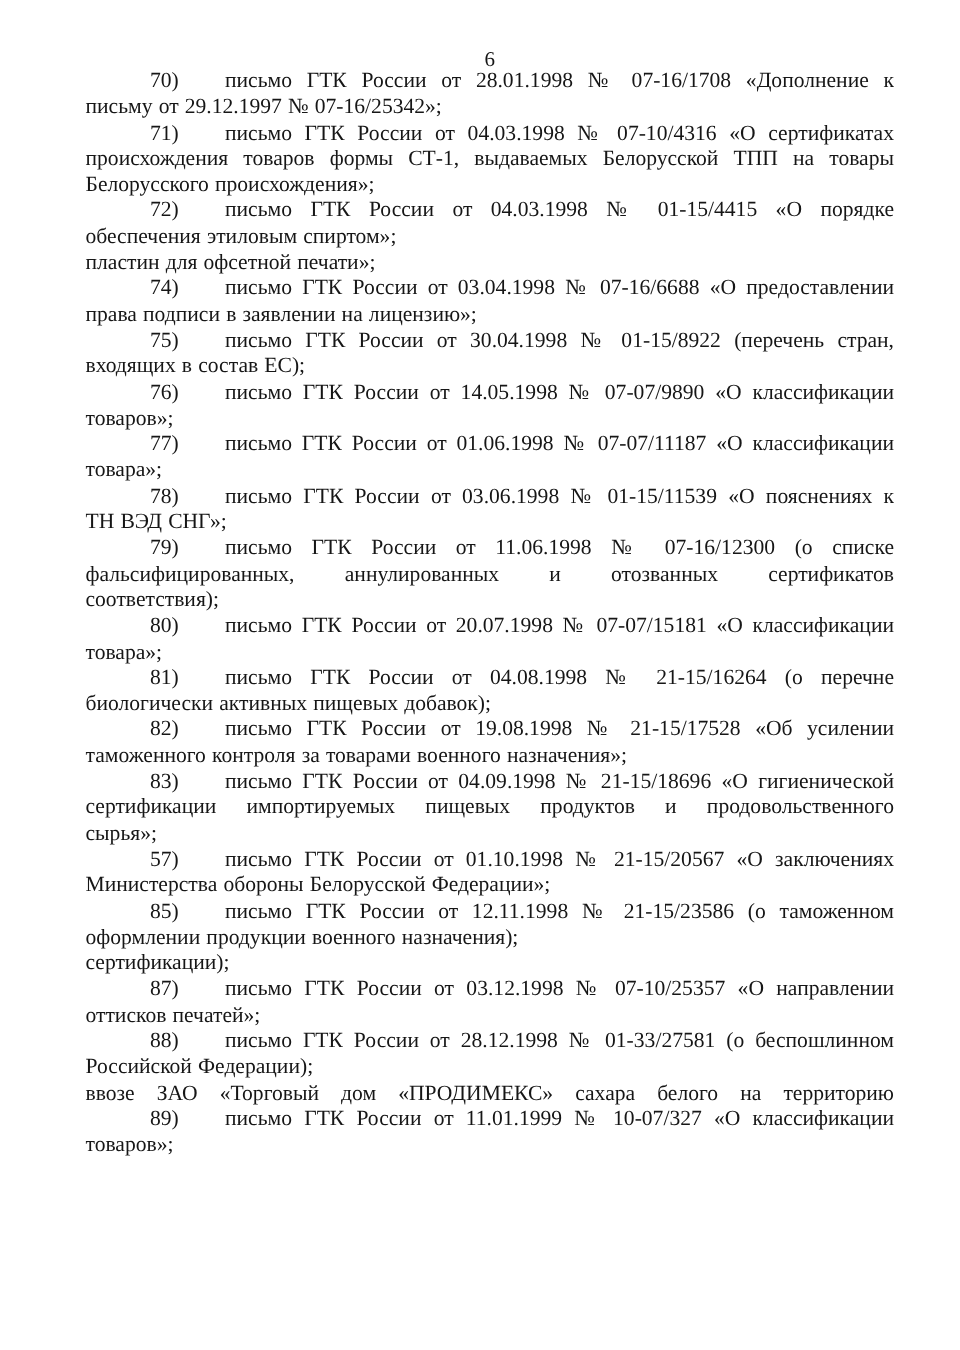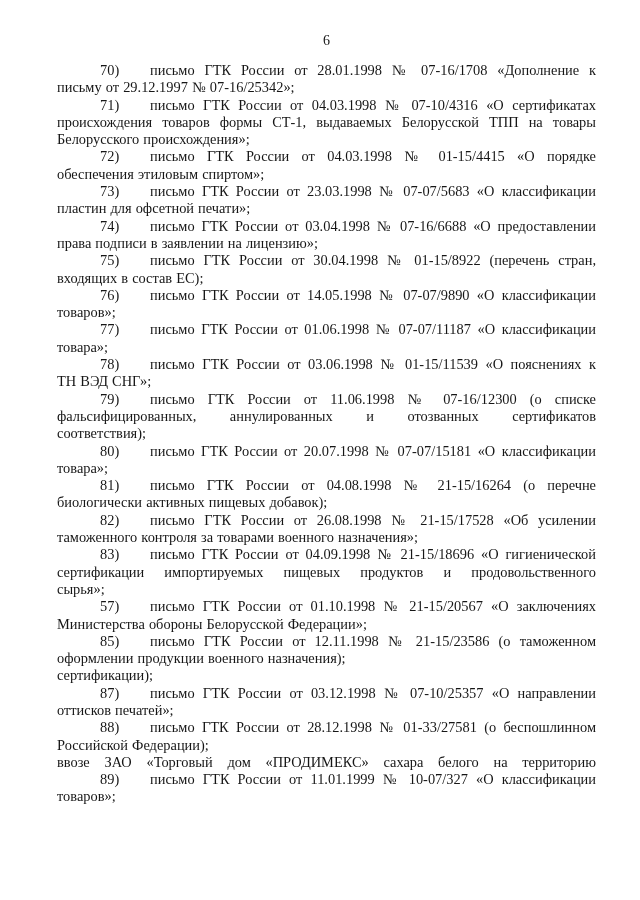--- a/index.html
+++ b/index.html
@@ -24,21 +24,21 @@
     position: absolute;
     top: 33px;
     left: 57px;
     width: 539px;
     text-align: center;
     font-size: 14px;
     line-height: 16px;
   }
   .content {
     position: absolute;
-    top: 62px;
+    top: 46px;
     left: 57px;
     width: 539px;
   }
   .item {
     margin: 0;
     padding: 0;
   }
   .line {
     font-size: 14.4px;
     line-height: 17.3px;
@@ -72,21 +72,20 @@
       <div class="item">
         <div class="line first"><span class="num">71)</span><span>письмо ГТК России от 04.03.1998 № 07-10/4316 «О сертификатах</span></div>
         <div class="line"><span>происхождения товаров формы СТ-1, выдаваемых Белорусской ТПП на товары</span></div>
         <div class="line last"><span>Белорусского происхождения»;</span></div>
       </div>
       <div class="item">
         <div class="line first"><span class="num">72)</span><span>письмо ГТК России от 04.03.1998 № 01-15/4415 «О порядке</span></div>
         <div class="line last"><span>обеспечения этиловым спиртом»;</span></div>
       </div>
       <div class="item">
-        <div class="line first"><span class="num">73)</span><span>письмо ГТК России от 23.03.1998 № 07-07/5683 «О классификации</span></div>
         <div class="line last"><span>пластин для офсетной печати»;</span></div>
       </div>
       <div class="item">
         <div class="line first"><span class="num">74)</span><span>письмо ГТК России от 03.04.1998 № 07-16/6688 «О предоставлении</span></div>
         <div class="line last"><span>права подписи в заявлении на лицензию»;</span></div>
       </div>
       <div class="item">
         <div class="line first"><span class="num">75)</span><span>письмо ГТК России от 30.04.1998 № 01-15/8922 (перечень стран,</span></div>
         <div class="line last"><span>входящих в состав ЕС);</span></div>
       </div>
@@ -109,21 +108,21 @@
       </div>
       <div class="item">
         <div class="line first"><span class="num">80)</span><span>письмо ГТК России от 20.07.1998 № 07-07/15181 «О классификации</span></div>
         <div class="line last"><span>товара»;</span></div>
       </div>
       <div class="item">
         <div class="line first"><span class="num">81)</span><span>письмо ГТК России от 04.08.1998 № 21-15/16264 (о перечне</span></div>
         <div class="line last"><span>биологически активных пищевых добавок);</span></div>
       </div>
       <div class="item">
-        <div class="line first"><span class="num">82)</span><span>письмо ГТК России от 26.08.1998 № 21-15/17528 «Об усилении</span></div>
+        <div class="line first"><span class="num">82)</span><span>письмо ГТК России от 19.08.1998 № 21-15/17528 «Об усилении</span></div>
         <div class="line last"><span>таможенного контроля за товарами военного назначения»;</span></div>
       </div>
       <div class="item">
         <div class="line first"><span class="num">83)</span><span>письмо ГТК России от 04.09.1998 № 21-15/18696 «О гигиенической</span></div>
         <div class="line"><span>сертификации импортируемых пищевых продуктов и продовольственного</span></div>
         <div class="line last"><span>сырья»;</span></div>
       </div>
       <div class="item">
         <div class="line first"><span class="num">57)</span><span>письмо ГТК России от 01.10.1998 № 21-15/20567 «О заключениях</span></div>
         <div class="line last"><span>Министерства обороны Белорусской Федерации»;</span></div>

